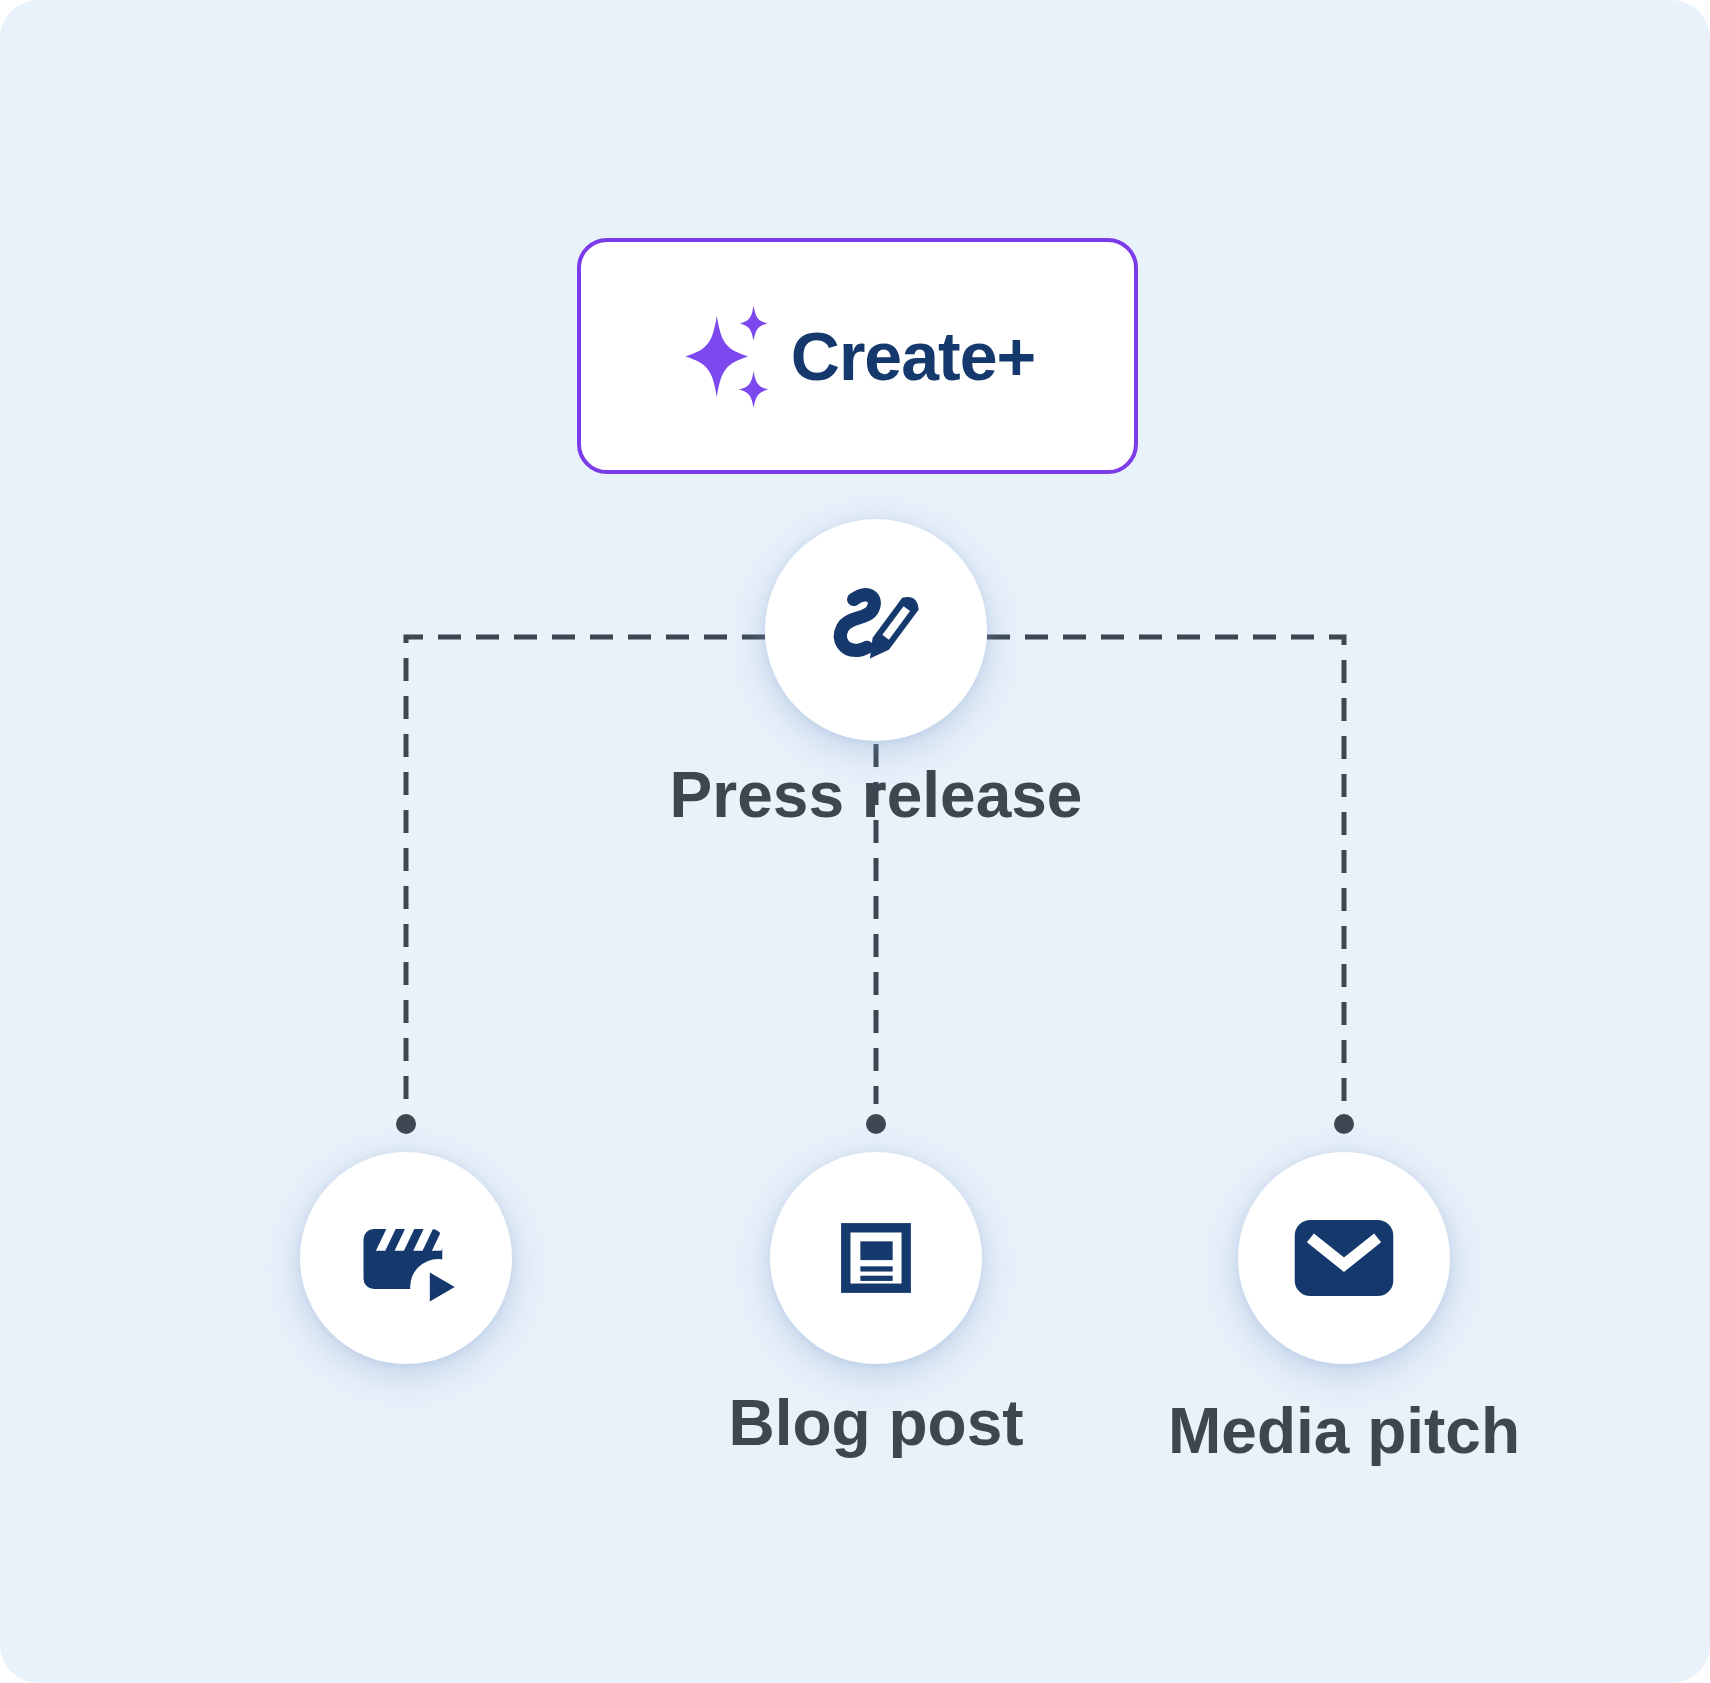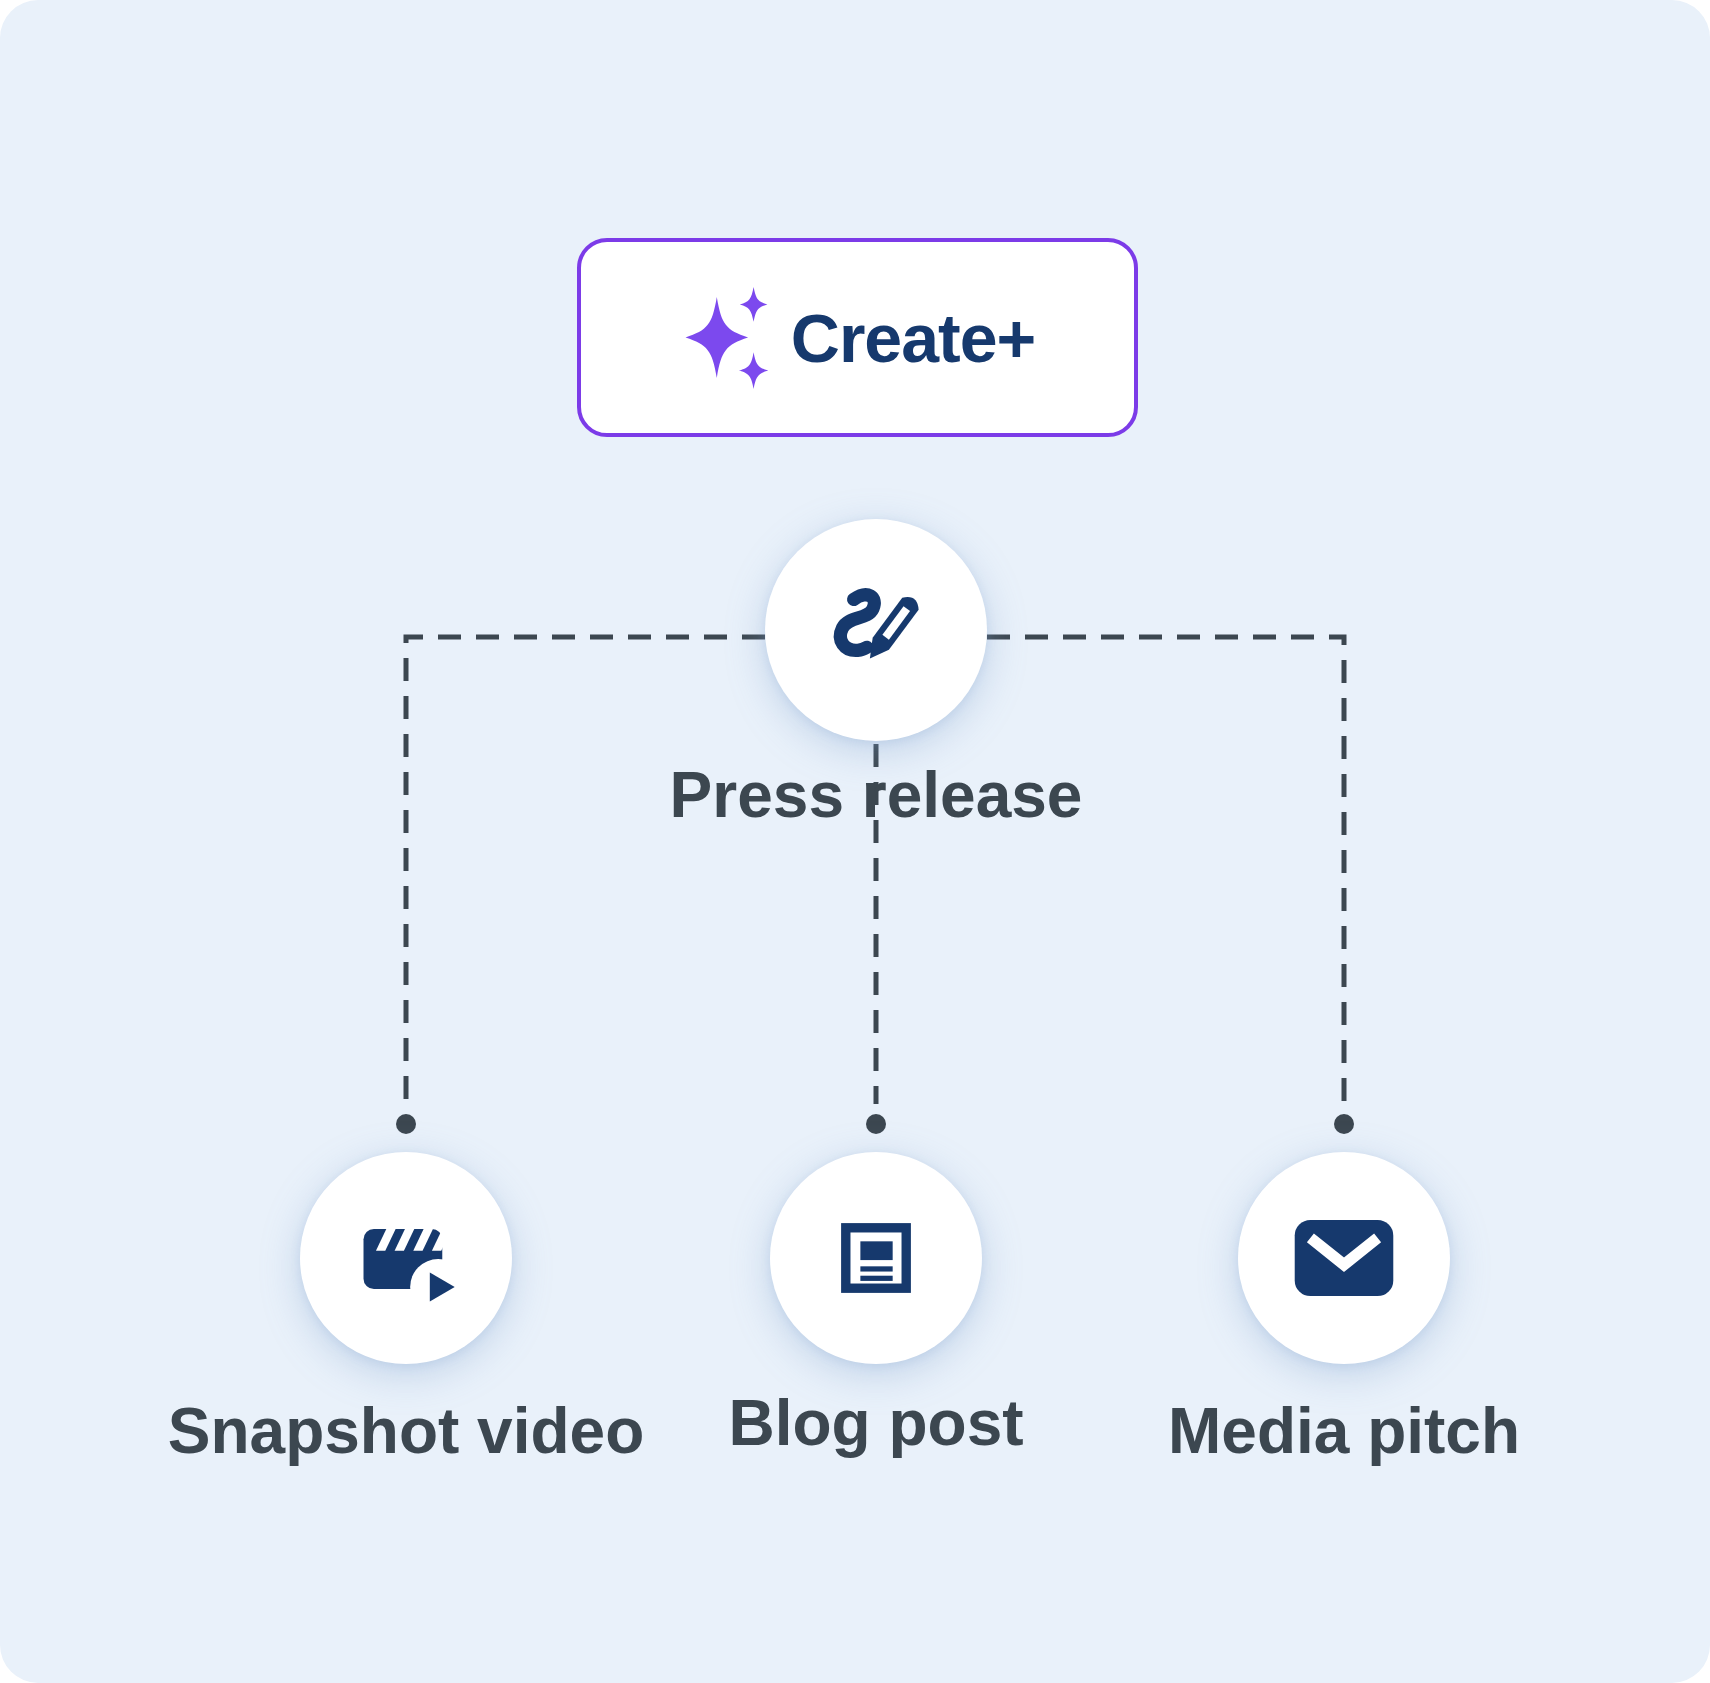--- a/index.html
+++ b/index.html
@@ -6,21 +6,21 @@
   .stage{
     position:relative;
     width:1710px;height:1683px;
     background:var(--background,#E9F1FA);
     border-radius:38px;
     overflow:hidden;
     font-family:"Liberation Sans",sans-serif;
   }
   
   .create-card{
-    position:absolute;left:577px;top:238px;width:561px;height:199px;
+    position:absolute;left:577px;top:238px;width:561px;height:236px;
     box-sizing:border-box;
     background:#ffffff;
     border:4px solid var(--card-border,#7C3BE8);
     border-radius:30px;
     display:flex;align-items:center;justify-content:center;gap:19px;
     cursor:pointer;
   }
   .create-label{
     font-size:68px;font-weight:700;
     color:var(--navy,#16396D);
@@ -97,21 +97,20 @@
       <g fill="#ffffff">
         <path d="M26 41 L36 20 L45 20 L35 41 Z"></path>
         <path d="M44 41 L54 20 L63 20 L53 41 Z"></path>
         <path d="M62 41 L72 20 L81 20 L71 41 Z"></path>
         <path d="M80 41 L90 20 L99 20 L89 41 Z"></path>
       </g>
       <circle cx="86" cy="76" r="27" fill="#ffffff"></circle>
       <path fill="currentColor" d="M78 62 L102 76 L78 90 Z"></path>
     </svg>
   </div>
-  <div class="node-label label-snapshot">Snapshot video</div>
 
   <div class="node child node-blog">
     <svg width="100" height="100" viewBox="0 0 96 96" aria-hidden="true">
       <rect x="19" y="19" width="58" height="58" fill="none" stroke="currentColor" stroke-width="9"></rect>
       <rect x="33" y="32" width="31" height="18" fill="currentColor"></rect>
       <rect x="33" y="56" width="31" height="5" fill="currentColor"></rect>
       <rect x="33" y="65" width="31" height="5" fill="currentColor"></rect>
     </svg>
   </div>
   <div class="node-label label-blog">Blog post</div>

